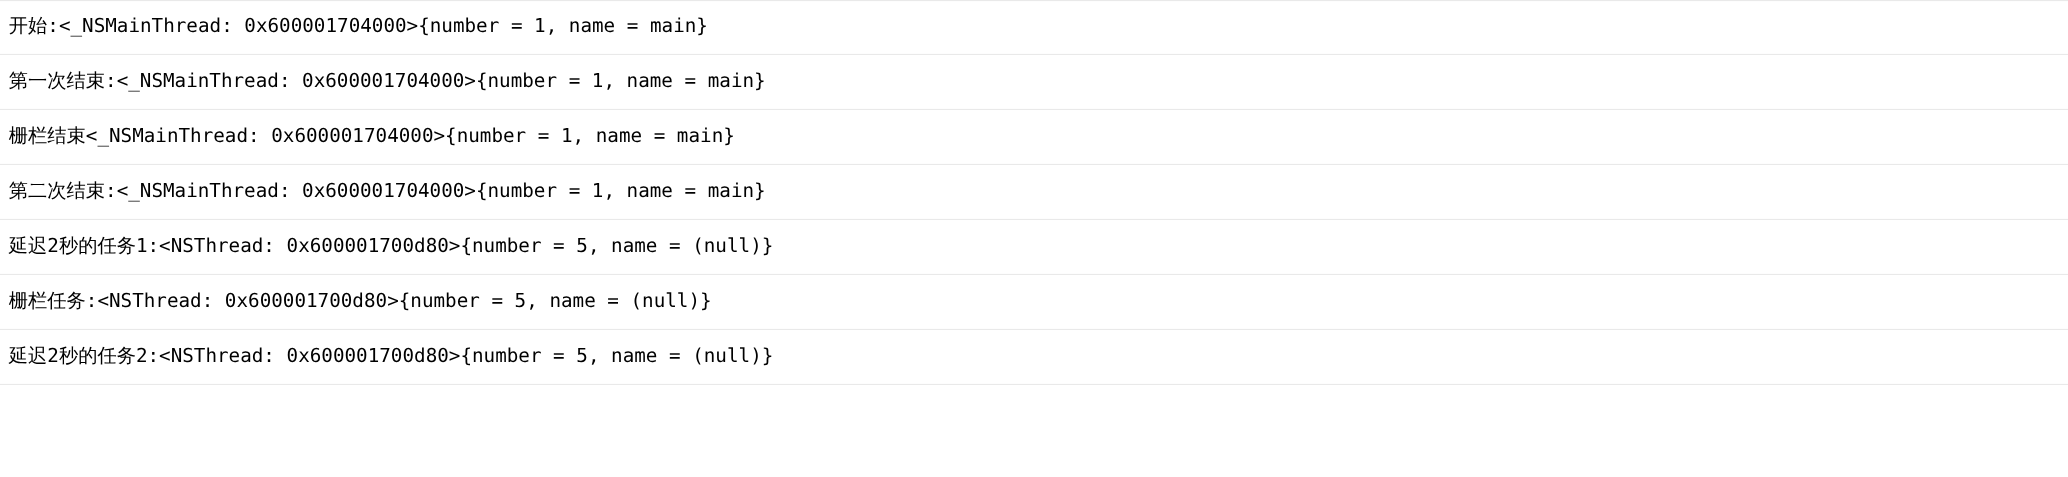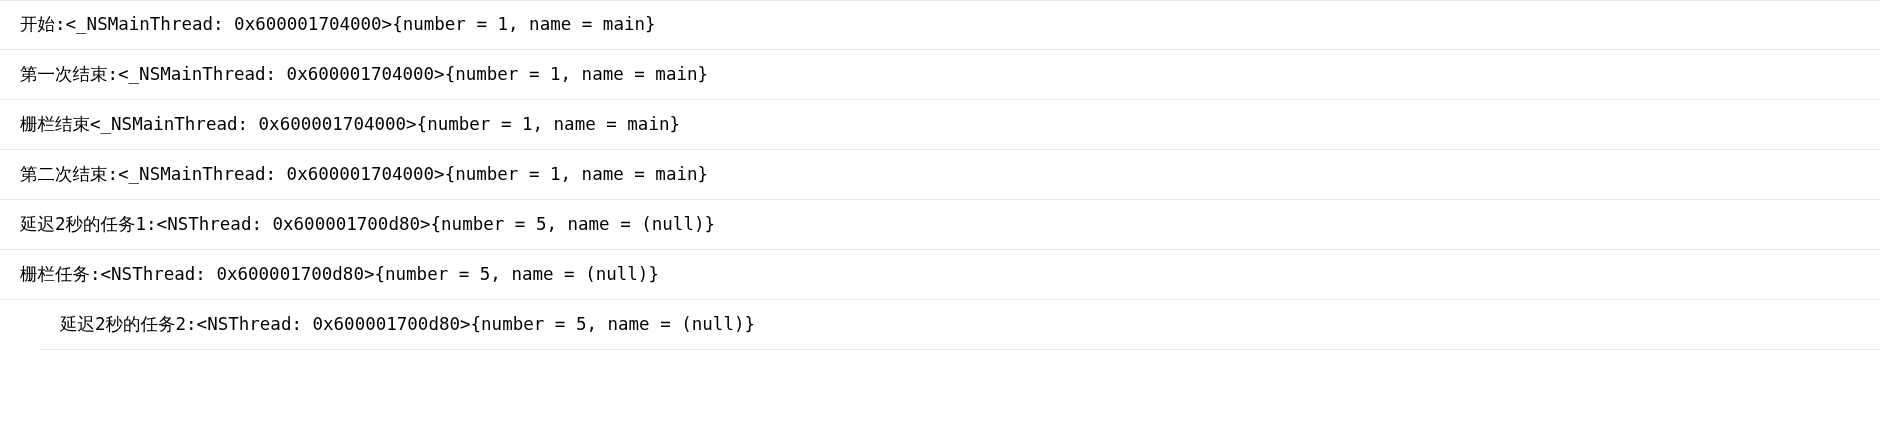--- a/index.html
+++ b/index.html
@@ -20,31 +20,30 @@
     display: flex;
     flex-direction: column;
     box-sizing: border-box;
   }
   .log-row {
     height: 50px;
     min-height: 50px;
     box-sizing: border-box;
     display: flex;
     align-items: center;
-    padding-left: 20px;
+    padding-left: 8px;
     padding-right: 8px;
     border-bottom: 1px solid #e9e9e9;
     background: #ffffff;
   }
   .log-row:first-child {
     border-top: 1px solid #e9e9e9;
   }
   .log-row:last-child {
     border-bottom: 1px solid #e9e9e9;
-    margin-left: 40px;
   }
   .log-text {
     font-family: "DejaVu Sans Mono", "Liberation Mono", monospace;
     font-size: 17.5px;
     line-height: 1;
     color: #000000;
     white-space: pre;
     letter-spacing: 0px;
   }
 </style>

